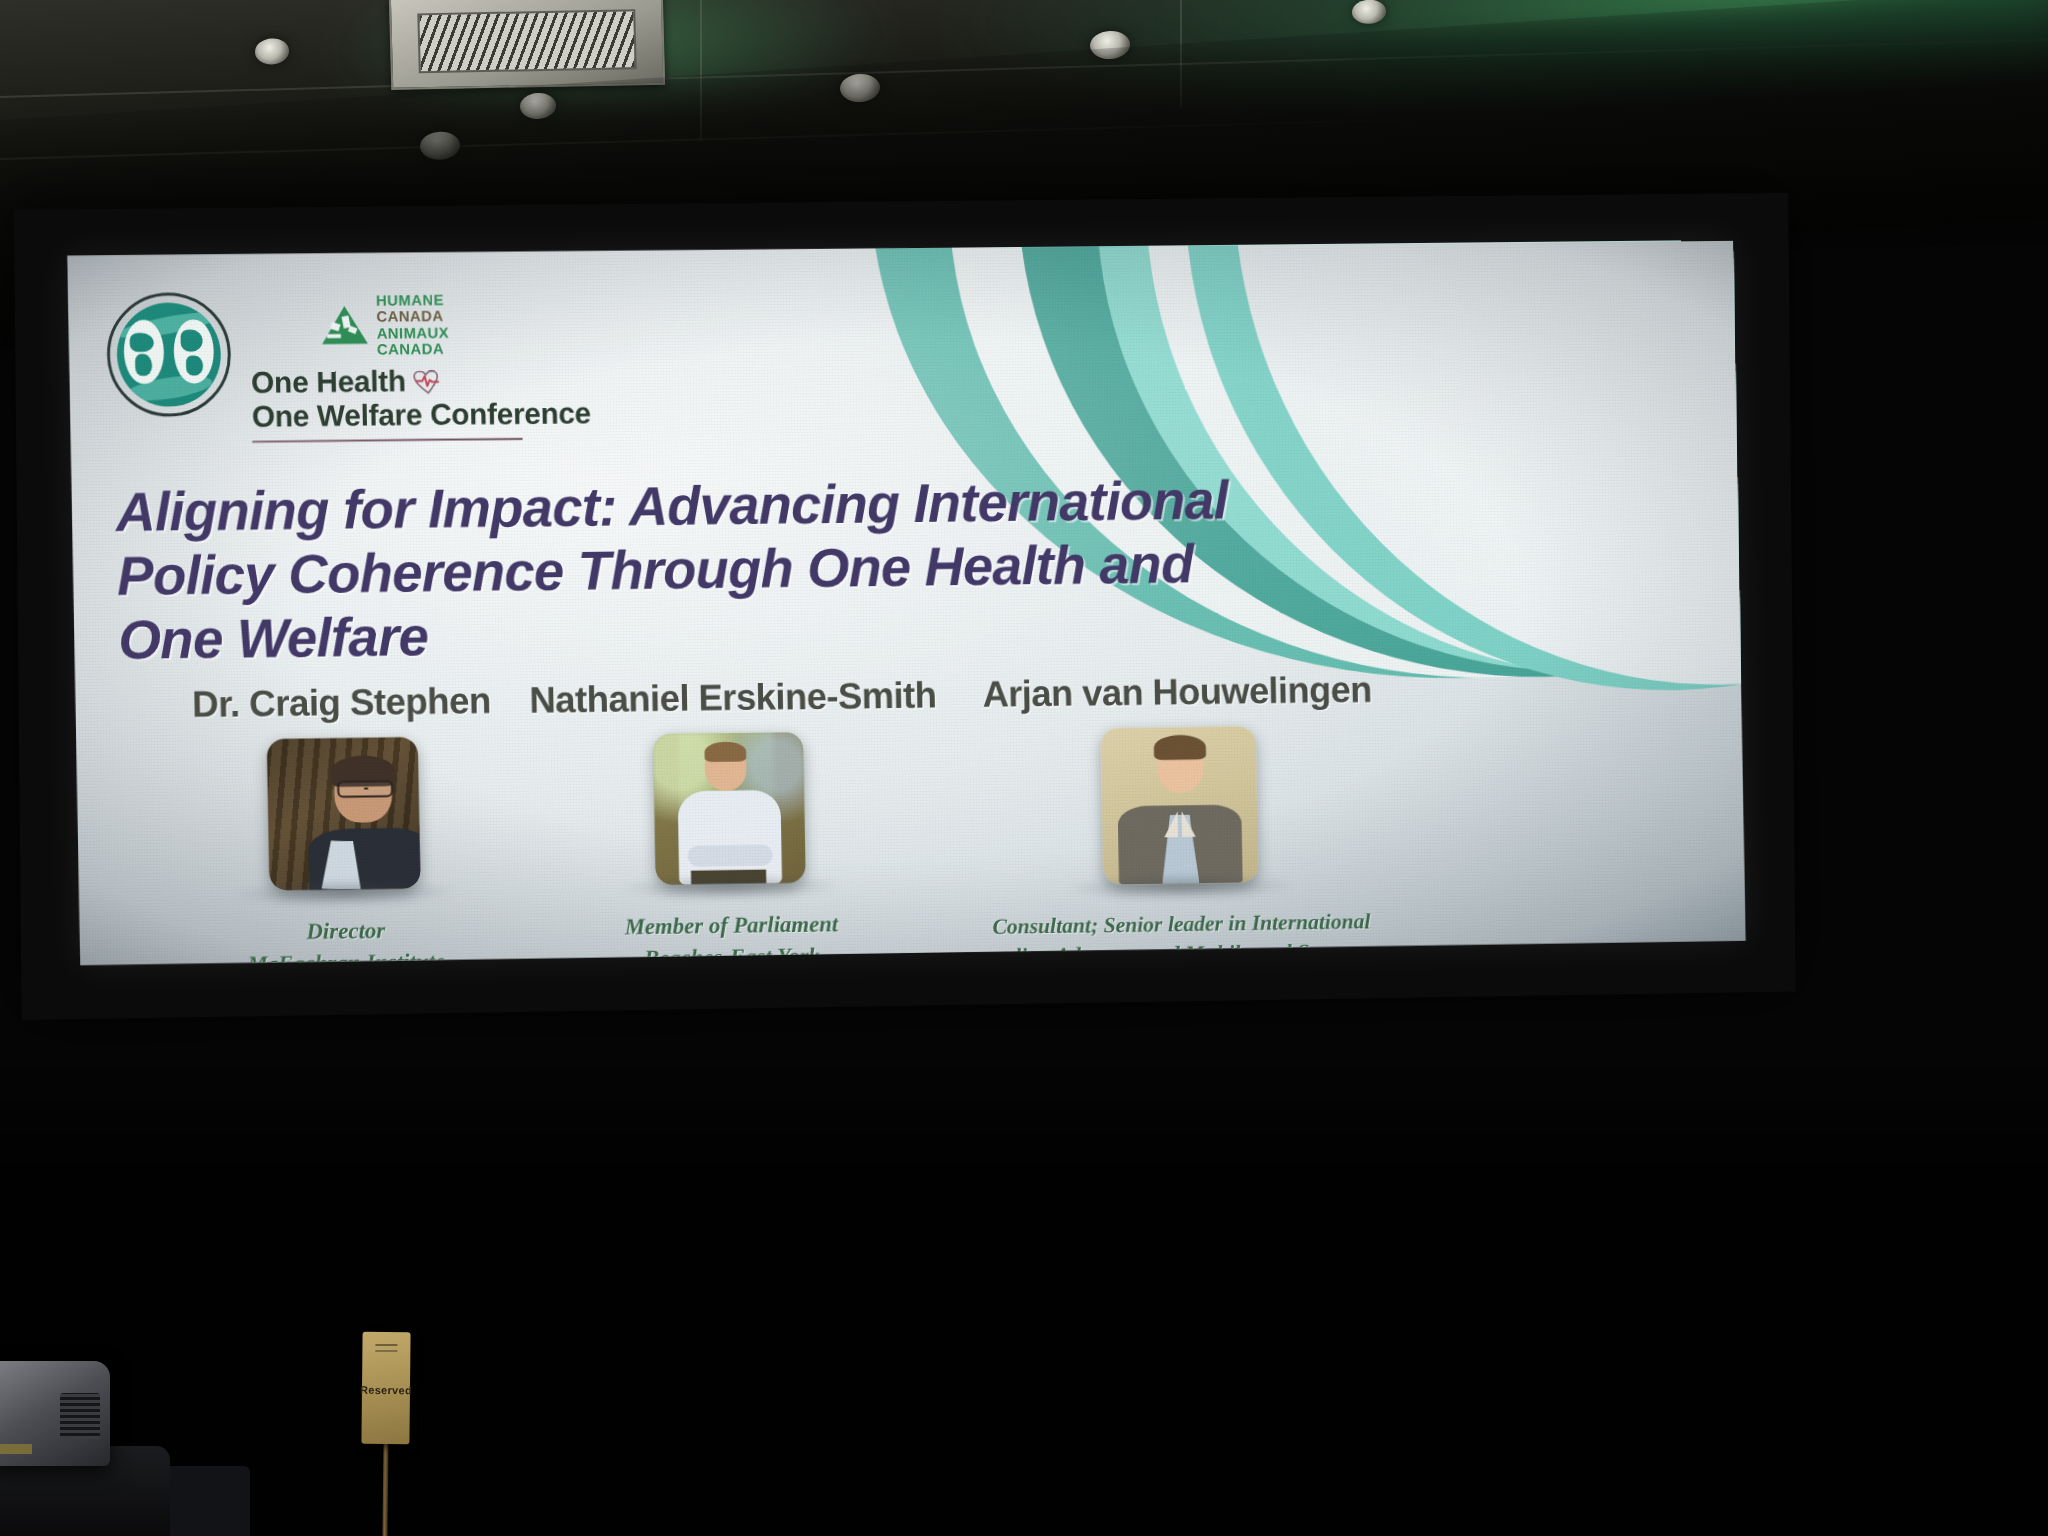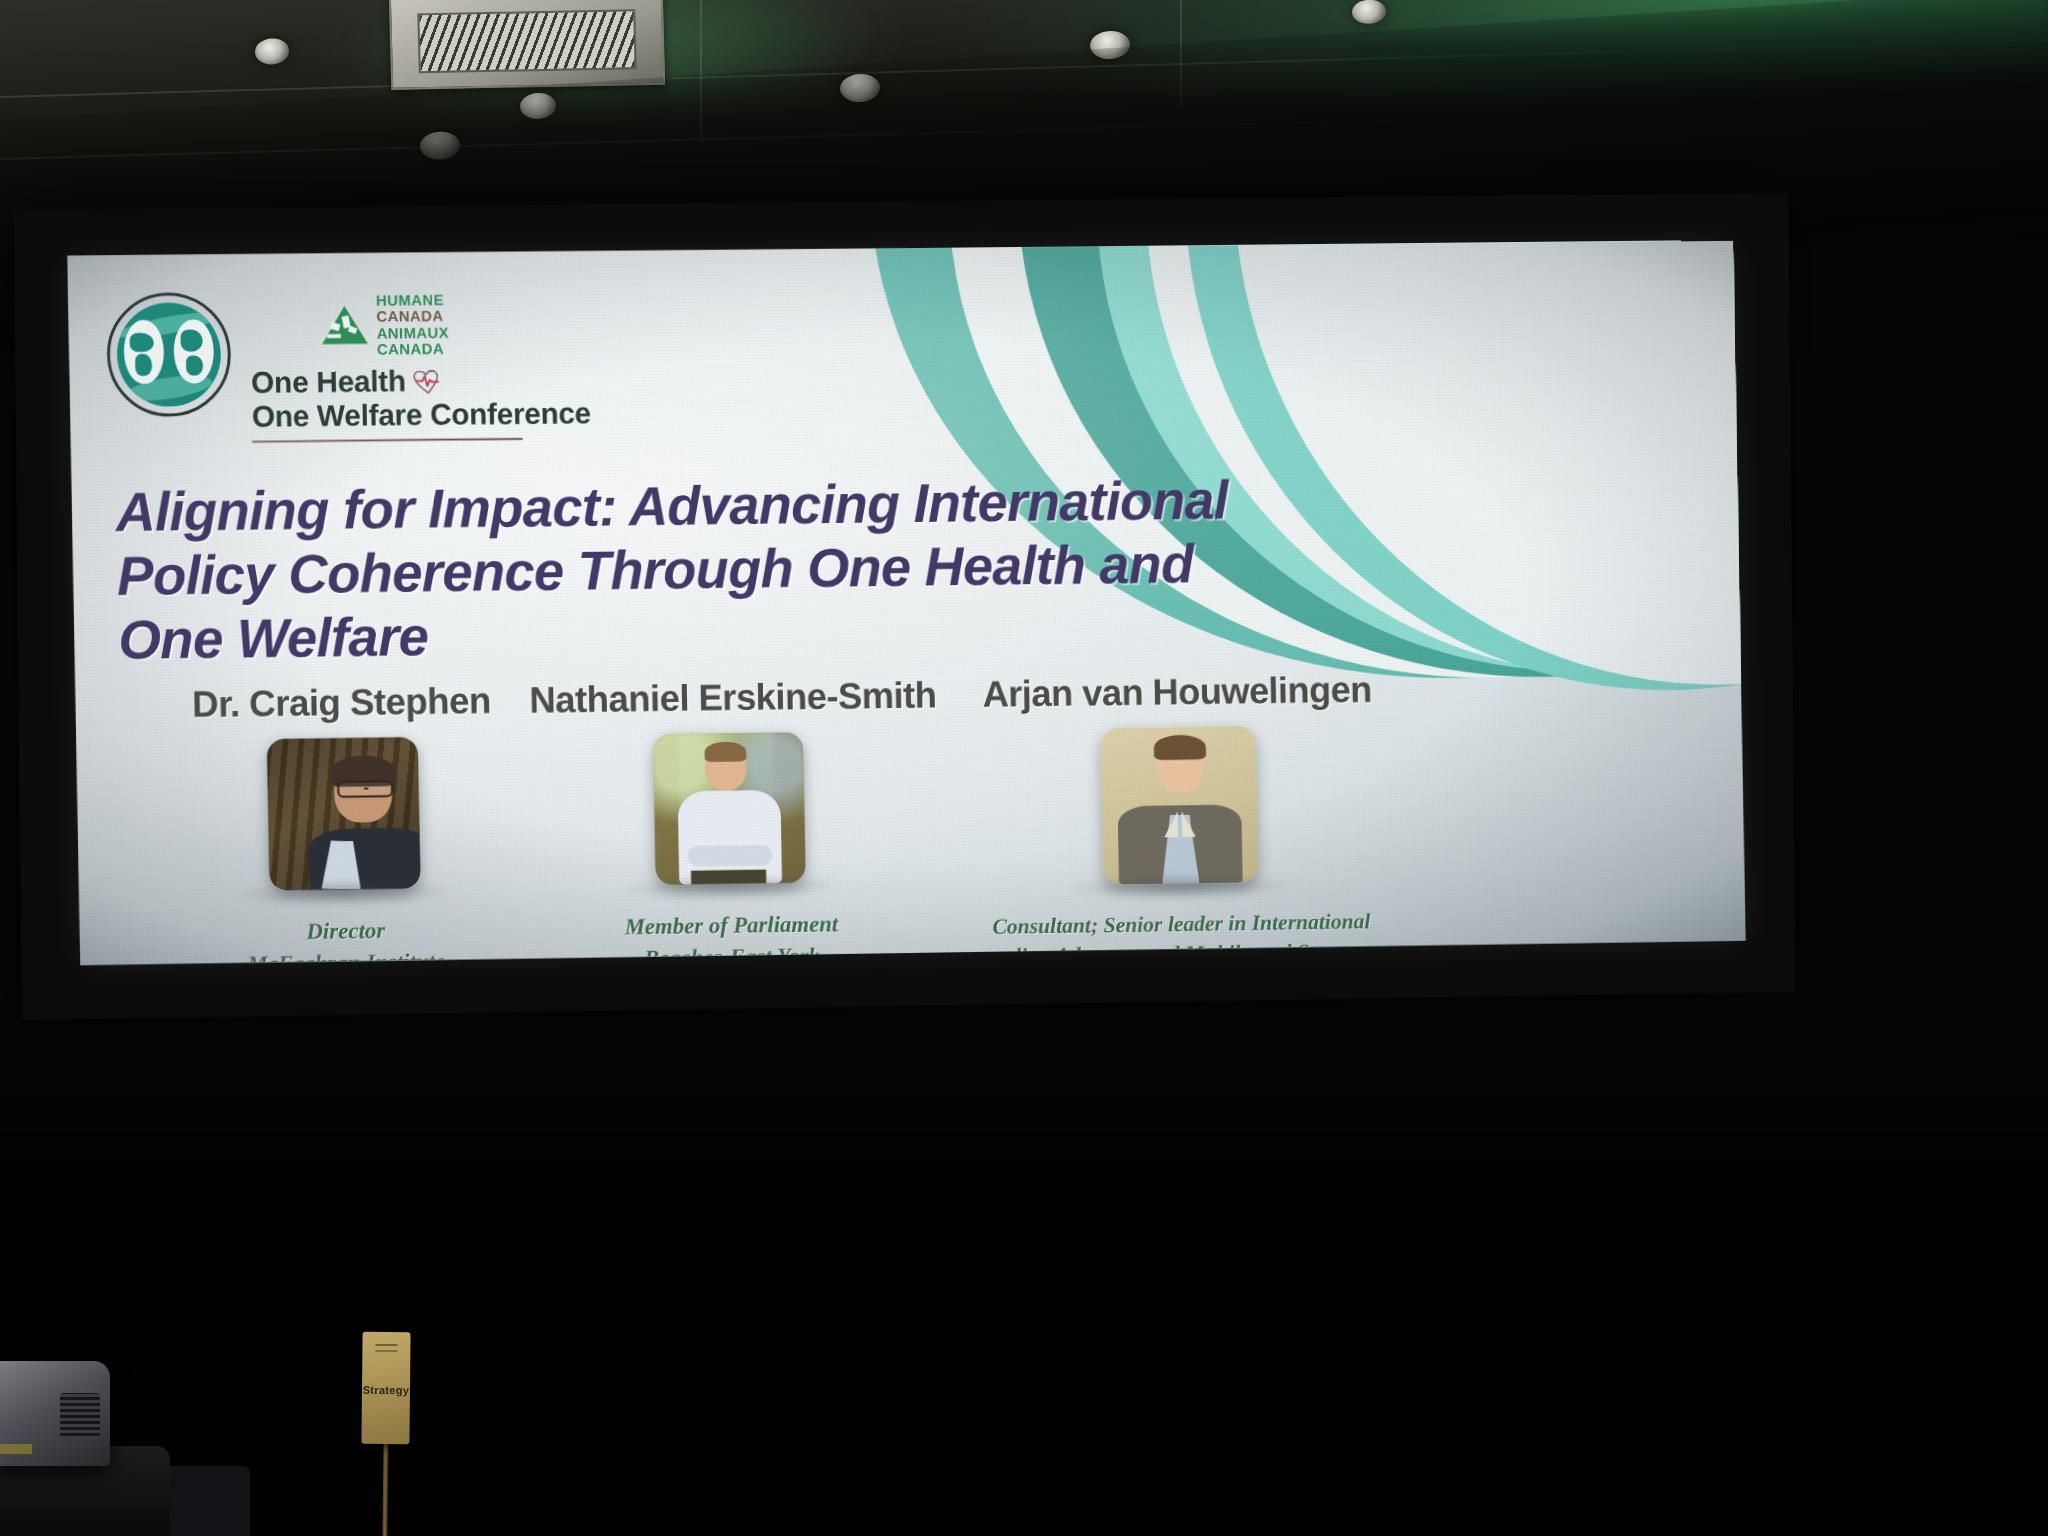--- a/index.html
+++ b/index.html
@@ -715,16 +715,16 @@
   <div class="table-dark"></div>
   <div class="proj-stand"></div>
   <div class="projector">
     <div class="vents"></div>
     <div class="label"></div>
   </div>
 
   <div class="reserved-stick"></div>
   <div class="reserved-card">
     <div class="mini-logo"></div>
-    <div class="rtext">Strategy</div>
+    <div class="rtext">Reserved</div>
   </div>
 
 </div>
 
 </body></html>

